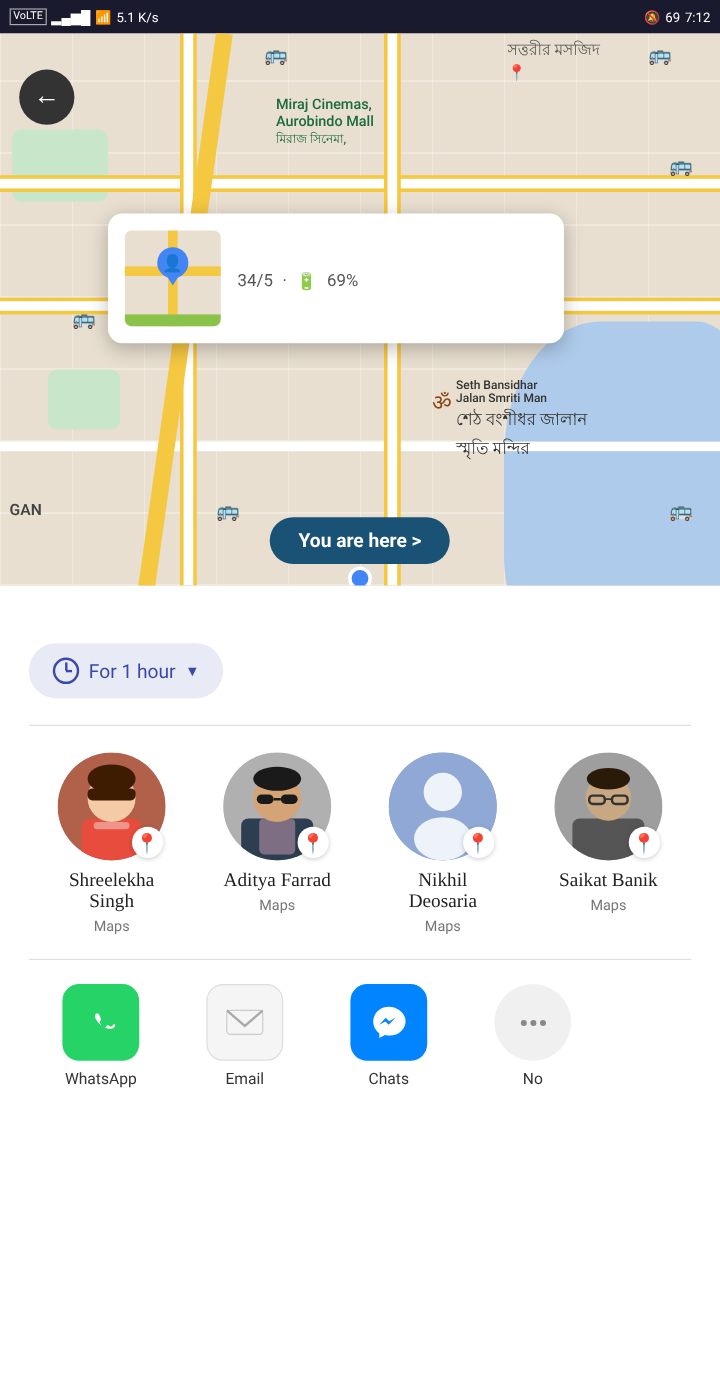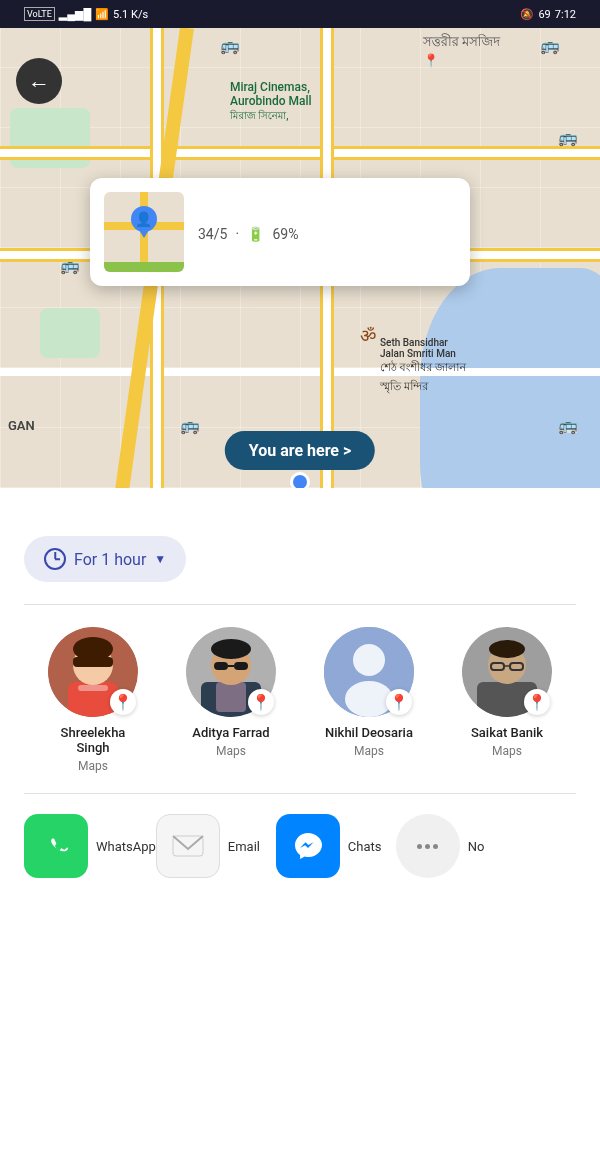--- a/index.html
+++ b/index.html
@@ -8,21 +8,21 @@
 
     
     .status-bar {
       background: #1a1a2e;
       color: #fff;
       font-size: 11px;
       height: 28px;
       display: flex;
       align-items: center;
       justify-content: space-between;
-      padding: 0 24px;
+      padding: 0 8px;
     }
     .status-left { display: flex; align-items: center; gap: 4px; }
     .status-right { display: flex; align-items: center; gap: 4px; }
 
     
     .map-area {
       position: relative;
       width: 600px;
       height: 460px;
       background: #e8e0d5;
@@ -335,25 +335,26 @@
       border-radius: 50%;
       display: flex;
       align-items: center;
       justify-content: center;
       box-shadow: 0 1px 4px rgba(0,0,0,0.2);
     }
     .maps-pin-icon {
       font-size: 16px;
     }
     .contact-name {
-      font-size: 13px;
+      font-size: 16px;
       color: #222;
       text-align: center;
       font-weight: 500;
       max-width: 90px;
+      font-family: Liberation Serif, serif;
     }
     .contact-sub {
       font-size: 12px;
       color: #777;
       margin-top: -4px;
     }
 
     
     .person-placeholder {
       width: 90px;
@@ -371,21 +372,21 @@
       background: #e0e0e0;
     }
     .apps-row {
       display: flex;
       padding: 20px 0 16px;
       gap: 0;
       overflow-x: auto;
     }
     .app-item {
       display: flex;
-      flex-direction: row;
+      flex-direction: column;
       align-items: center;
       gap: 8px;
       min-width: 120px;
       cursor: pointer;
     }
     .app-icon {
       width: 64px;
       height: 64px;
       border-radius: 14px;
       display: flex;
@@ -449,21 +450,21 @@
   <div class="road-horizontal" style="top:340px; background:#fff; height:8px;"></div>
 
   <div class="road-vertical" style="left:150px;"></div>
   <div class="road-v-white" style="left:153px;"></div>
   <div class="road-vertical" style="left:320px;"></div>
   <div class="road-v-white" style="left:323px;"></div>
 
   <div style="position:absolute; top:0; left:180px; width:14px; height:500px; background:#f5c842; transform:rotate(8deg); transform-origin:top center;"></div>
 
   <div class="map-label" style="top:52px; left:230px; color:#1a6b3c; font-size:12px;">Miraj Cinemas,<br>Aurobindo Mall<br><span style="color:#1a6b3c; font-size:10px;">মিরাজ সিনেমা,</span></div>
-  <div class="map-label" style="top:288px; left:380px; font-size:10px; color:#333;margin-top:21px;">Seth Bansidhar<br>Jalan Smriti Man<br><span style="font-size:11px;">শেঠ বংশীধর জালান<br>স্মৃতি মন্দির</span></div>
+  <div class="map-label" style="top:288px; left:380px; font-size:10px; color:#333;">Seth Bansidhar<br>Jalan Smriti Man<br><span style="font-size:14px;">শেঠ বংশীধর জালান<br>স্মৃতি মন্দির</span></div>
   <div class="map-label" style="top:390px; left:8px; font-size:13px; font-weight:600;">GAN</div>
 
   <div style="position:absolute; top:295px; left:360px; font-size:18px; color:#8b4513;">ॐ</div>
 
   <div style="position:absolute; top:8px; left:220px; font-size:16px; color:#1565c0;">🚌</div>
   <div style="position:absolute; top:8px; left:540px; font-size:16px; color:#1565c0;">🚌</div>
   <div style="position:absolute; top:100px; left:558px; font-size:16px; color:#1565c0;">🚌</div>
   <div style="position:absolute; top:228px; left:60px; font-size:16px; color:#1565c0;">🚌</div>
   <div style="position:absolute; top:388px; left:558px; font-size:16px; color:#1565c0;">🚌</div>
   <div style="position:absolute; top:388px; left:180px; font-size:16px; color:#1565c0;">🚌</div>

